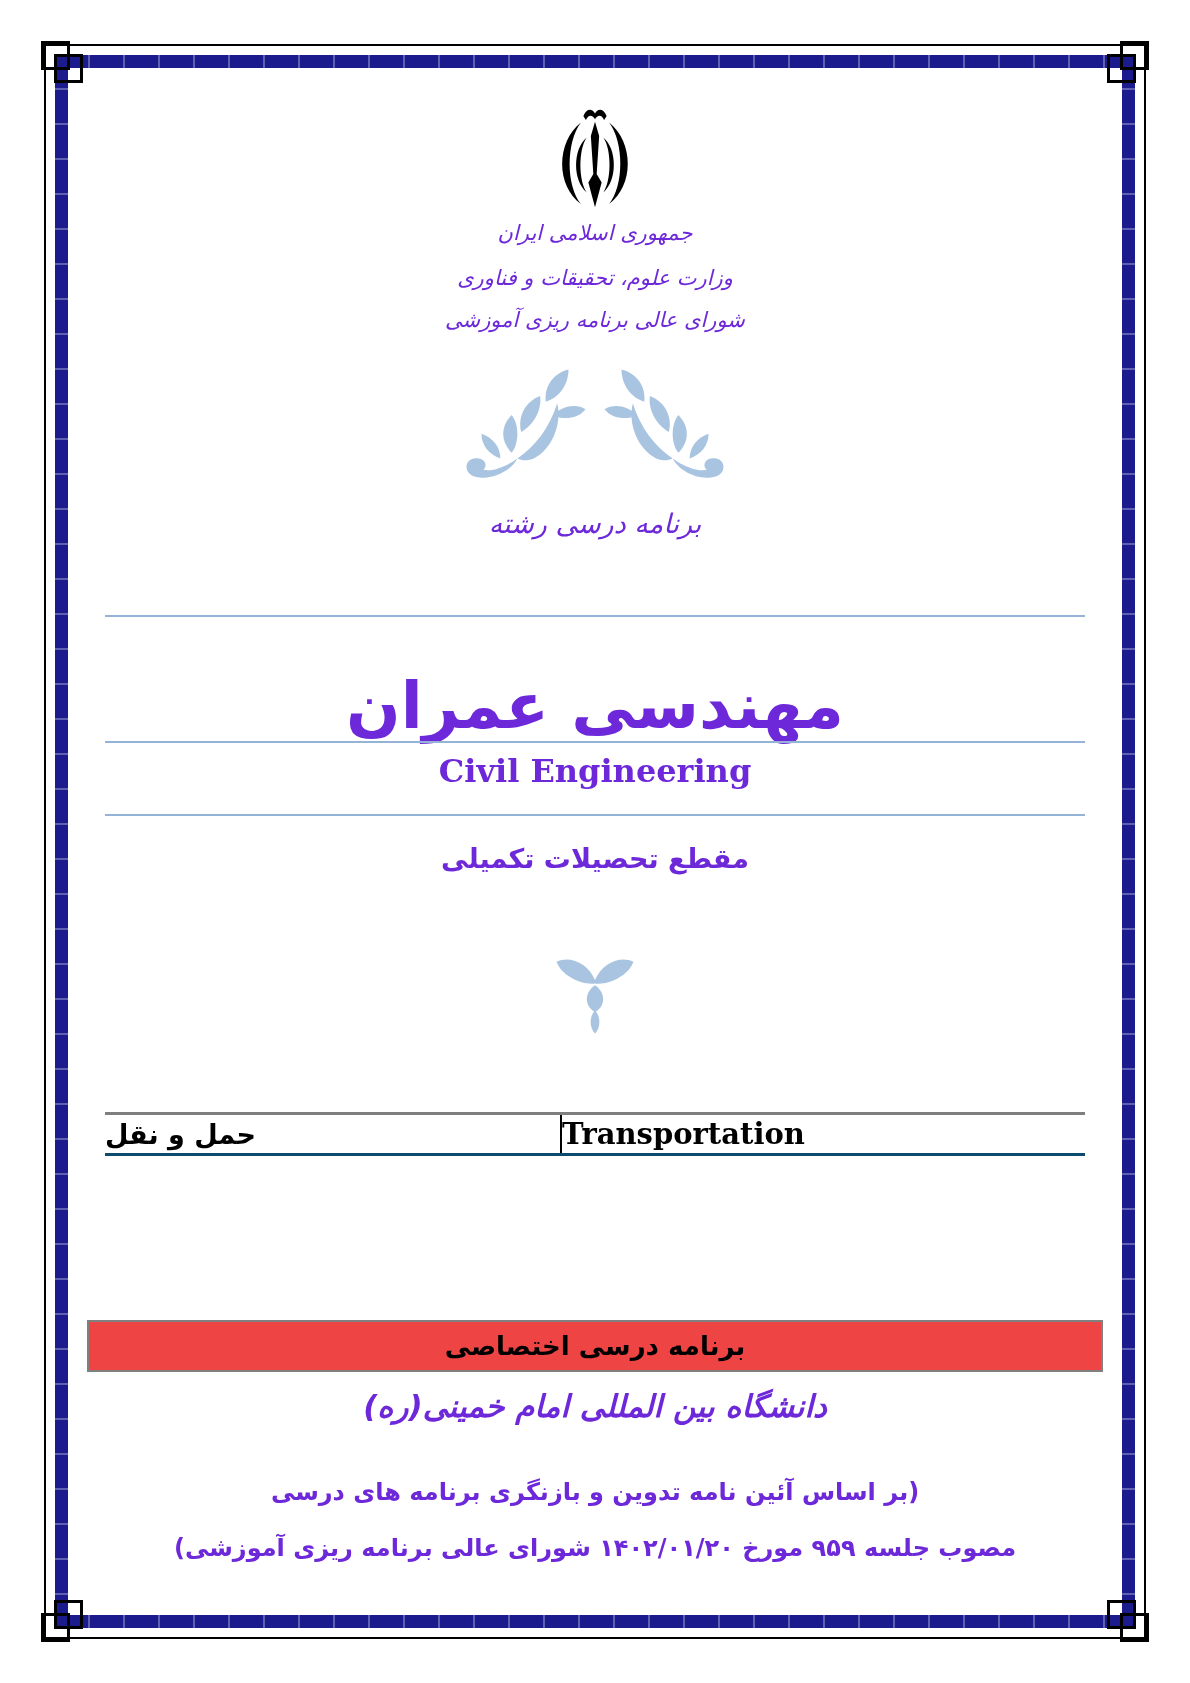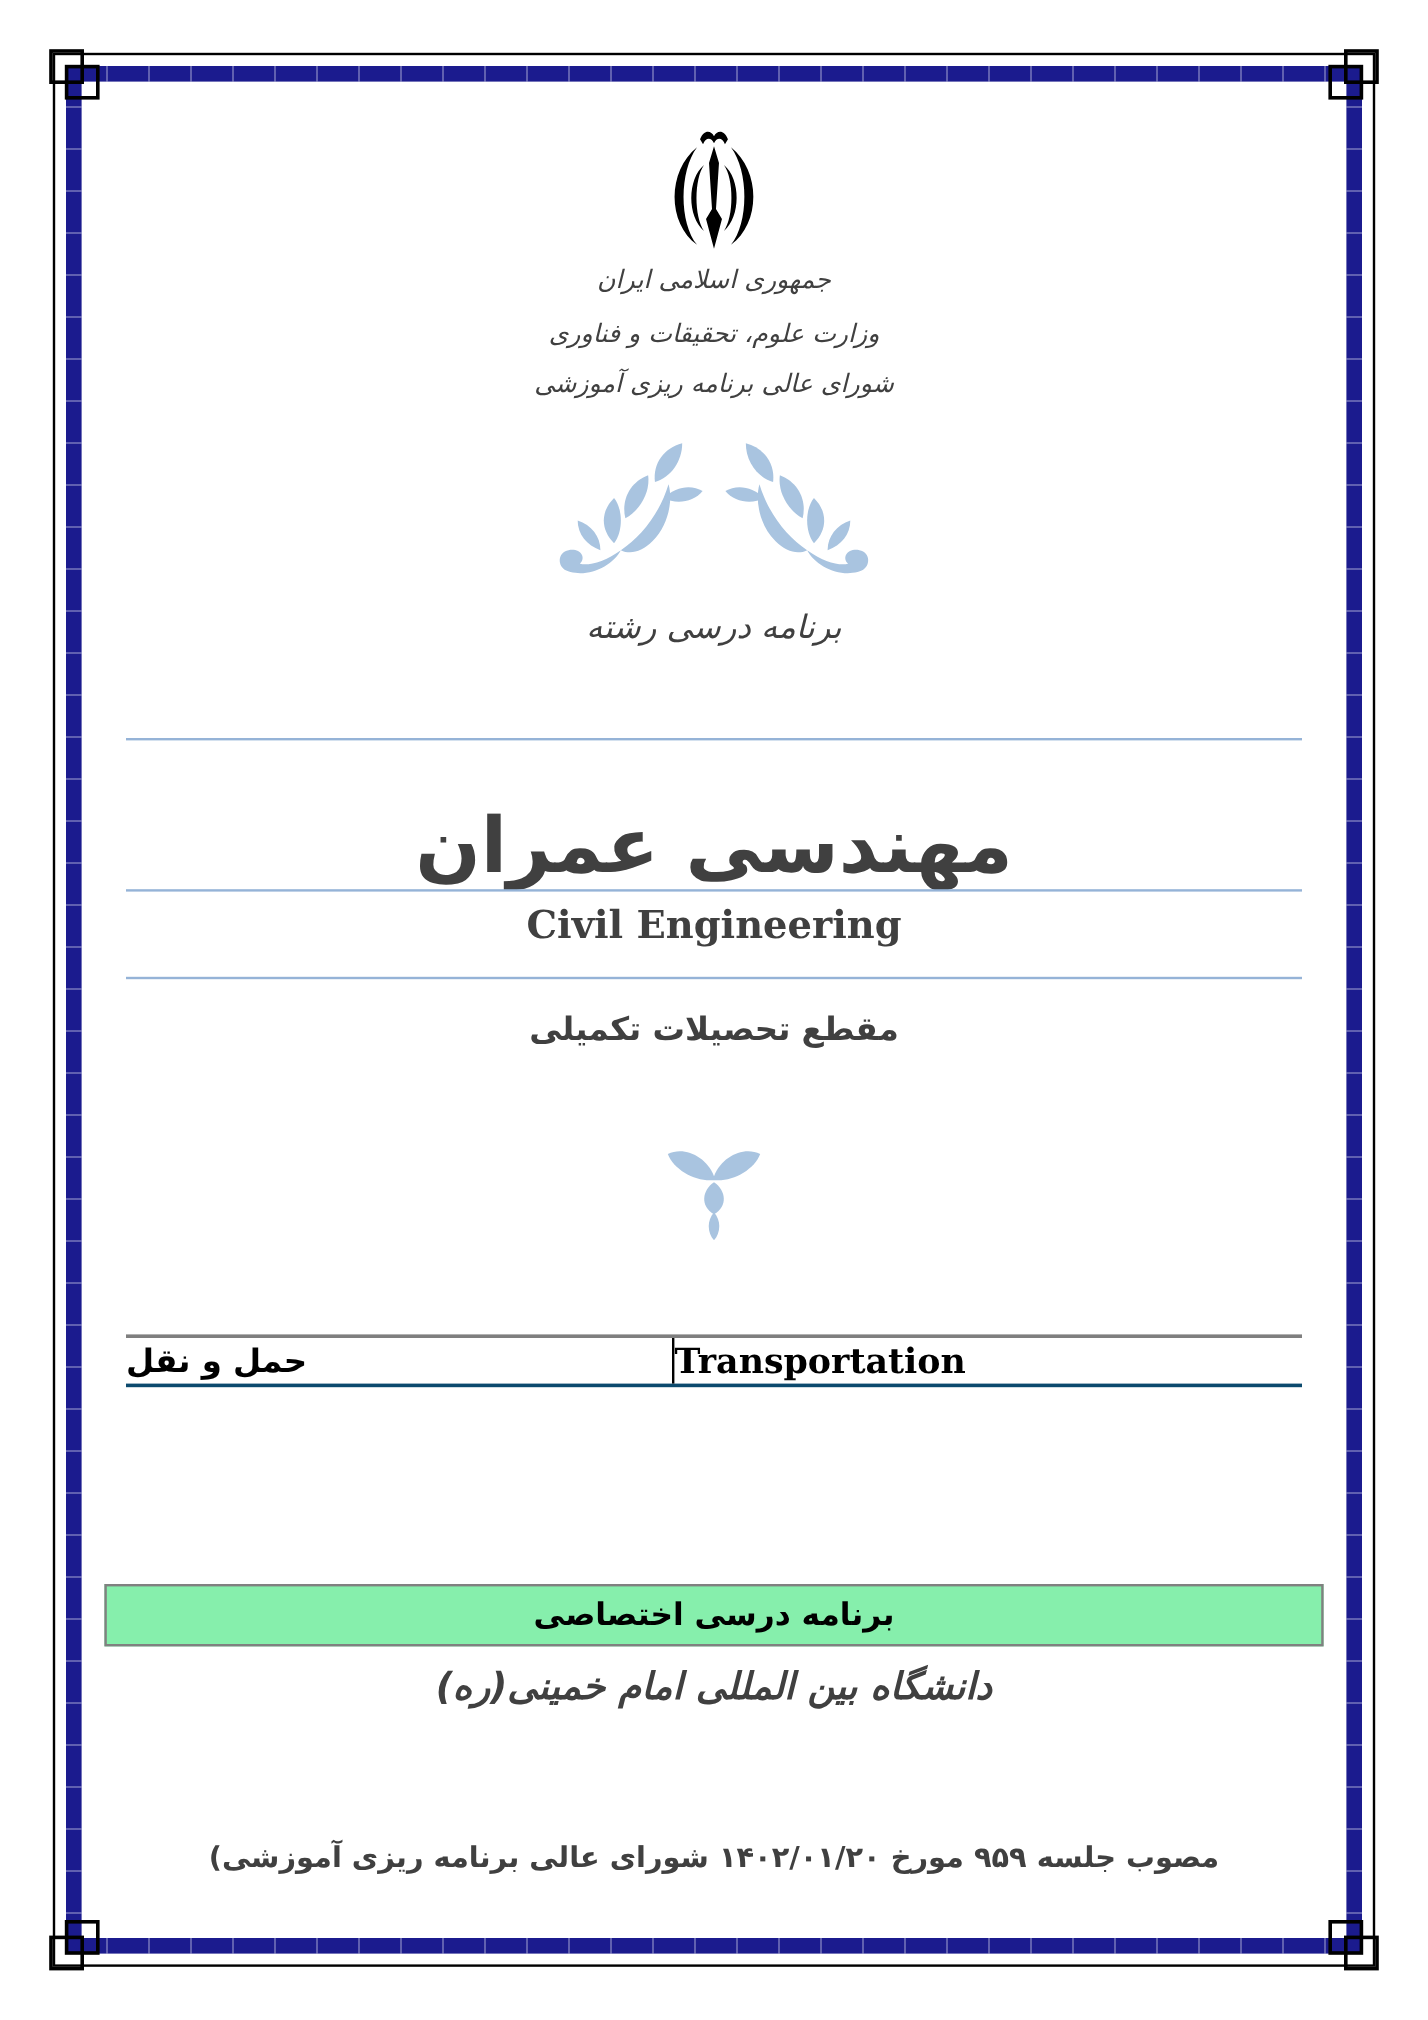--- a/index.html
+++ b/index.html
@@ -17,21 +17,21 @@
   .band.v { top:55px; bottom:55px; width:13px;
     background-image:repeating-linear-gradient(to bottom, transparent 0 33px, rgba(255,255,255,.30) 33px 35px); }
   .band.left { left:55px; } .band.right { right:55px; }
   .csq { position:absolute; width:23px; height:23px; border:3px solid #000; background:transparent; }
   .csq.tl1 { left:41px;  top:41px; }  .csq.tl2 { left:54px;  top:54px; }
   .csq.tr1 { right:41px; top:41px; }  .csq.tr2 { right:54px; top:54px; }
   .csq.bl1 { left:41px;  bottom:41px; } .csq.bl2 { left:54px;  bottom:54px; }
   .csq.br1 { right:41px; bottom:41px; } .csq.br2 { right:54px; bottom:54px; }
 
   
-  .cline { position:absolute; left:0; width:100%; text-align:center; color:#404040; }
+  .cline { position:absolute; left:0; width:100%; text-align:center; color:#6d28d9; }
   .callig { font-style:italic; }
   .rule { position:absolute; left:105px; width:980px; border-top:2px solid #95b3d7; }
 
   .emblem { position:absolute; top:106px; left:50%; transform:translateX(-50%); }
   .flourish { position:absolute; top:360px; left:50%; transform:translateX(-50%); }
   .fleur { position:absolute; top:950px; left:50%; transform:translateX(-50%); }
 
   .hdr-line { font-size:21px; }
   .program-label { top:508px; font-size:27px; }
   .title-fa { top:648px; height:116px; display:flex; align-items:center; justify-content:center;
@@ -44,21 +44,21 @@
   .spec-table { position:absolute; top:1112px; left:105px; width:980px; height:44px;
     border-top:3px solid #7f7f7f; border-bottom:3px solid #0c4a6e; display:flex; box-sizing:border-box; }
   .cell-fa { width:457px; display:flex; align-items:center; justify-content:flex-end;
     padding-right:10px; box-sizing:border-box; border-right:2px solid #000;
     font-size:27px; font-weight:bold; }
   .cell-en { flex:1; display:flex; align-items:center; 
     font-family:"DejaVu Serif", serif; font-weight:bold; font-size:29px; }
 
   .subgroup { top:1222px; font-size:36px; font-weight:bold; }
   .banner { position:absolute; top:1320px; left:50%; transform:translateX(-50%);
-    width:1012px; height:48px; background:#86efac; border:2px solid #808080;
+    width:1012px; height:48px; background:#ef4444; border:2px solid #808080;
     display:flex; align-items:center; justify-content:center;
     font-size:26px; font-weight:bold; }
   .university { top:1388px; font-size:31px; font-weight:bold; }
   .fn1 { top:1478px; font-size:24px; font-weight:bold; }
   .fn2 { top:1534px; font-size:24px; font-weight:bold; }
 </style>
 </head>
 <body>
 
 <div class="page">
@@ -135,15 +135,16 @@
   <div class="spec-table">
     <div class="cell-fa" dir="rtl">حمل و نقل</div>
     <div class="cell-en">Transportation</div>
   </div>
 
 
   <div class="banner" dir="rtl">برنامه درسی اختصاصی</div>
 
   <div class="cline callig university" dir="rtl">دانشگاه بین المللی امام خمینی(ره)</div>
 
+  <div class="cline fn1" dir="rtl">(بر اساس آئین نامه تدوین و بازنگری برنامه های درسی</div>
   <div class="cline fn2" dir="rtl">مصوب جلسه ۹۵۹ مورخ ۱۴۰۲/۰۱/۲۰ شورای عالی برنامه ریزی آموزشی)</div>
 
 </div>
 
 </body></html>

